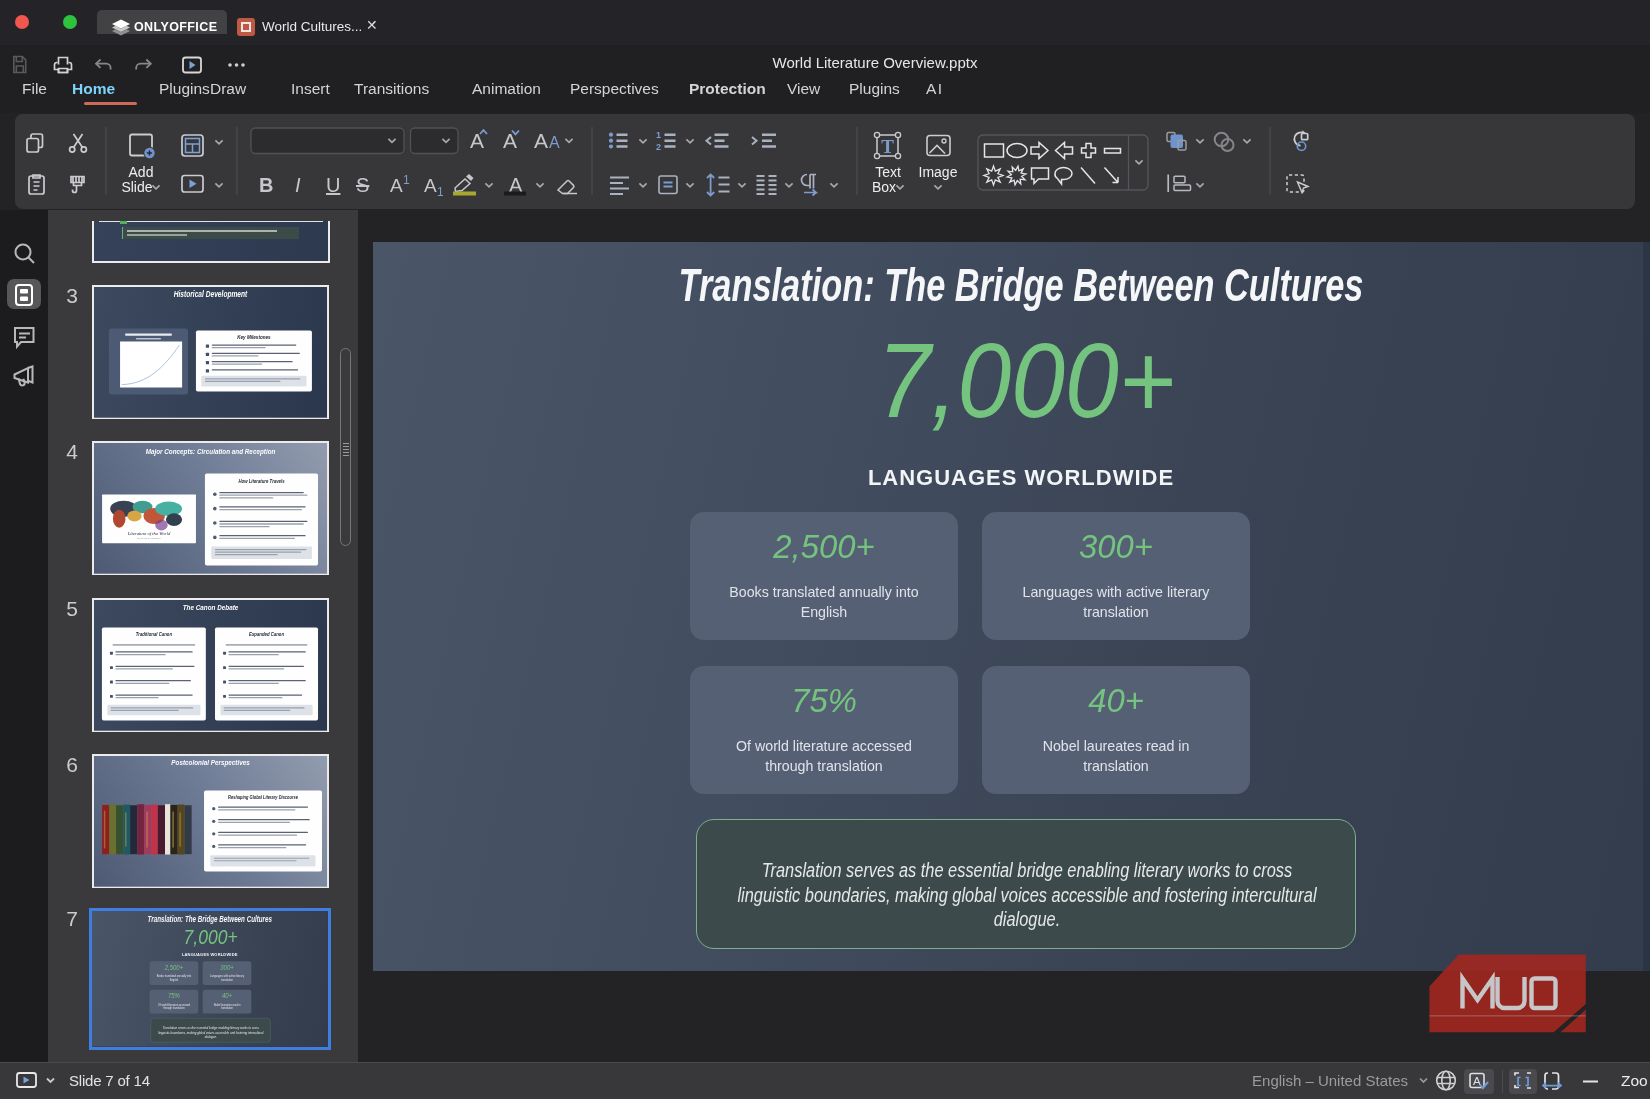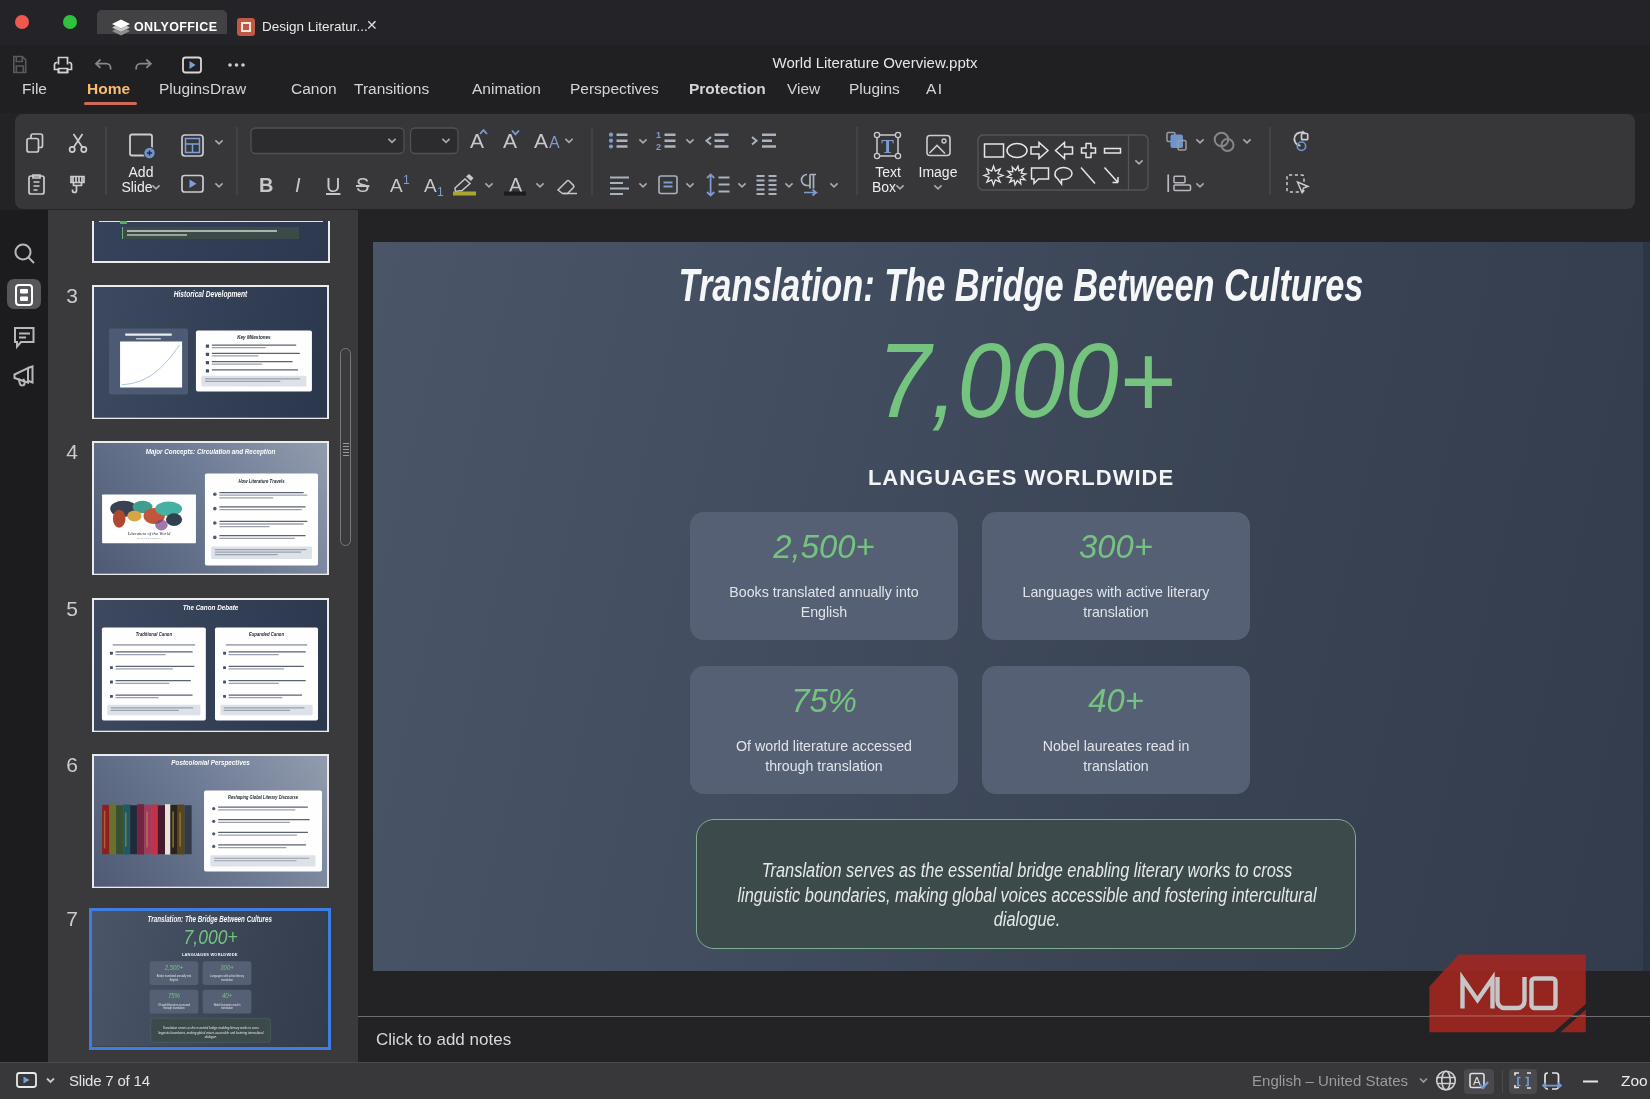--- a/index.html
+++ b/index.html
@@ -92,21 +92,21 @@
     <svg id="oologo" class="abs" width="22" height="18" viewBox="0 0 22 18">
       <path d="M2 6 L11 1.5 L20 6 L11 10.5 Z" fill="#ffffff"></path>
       <path d="M2 9.5 L11 14 L20 9.5 L16.4 7.8 L11 10.5 L5.6 7.8 Z" fill="#c9c9c9"></path>
       <path d="M2 13 L11 17.5 L20 13 L16.4 11.2 L11 14 L5.6 11.2 Z" fill="#8f8f8f"></path>
     </svg>
     <div id="ootext" class="abs">ONLYOFFICE</div>
   </div>
   <div id="docicon" class="abs">
       <div></div>
     </div>
-  <div id="doctitle" class="abs">Design Literatur...</div>
+  <div id="doctitle" class="abs">World Cultures...</div>
   <div id="docclose" class="abs">✕</div>
 
   <div id="bar2" class="abs">
     <div id="apptitle" class="abs">World Literature Overview.pptx</div>
     <svg class="abs" width="260" height="30" viewBox="0 0 260 30" style="left:0;top:6px;">
 
       <g stroke="#5a5a5d" stroke-width="1.6" fill="none">
         <path d="M13.8 5.5 h8.5 l3.4 3.4 v12.6 h-11.9 z"></path>
         <path d="M16.3 5.9 v4.6 h6 v-4.6"></path>
         <path d="M16.3 21 v-6 h7 v6"></path>
@@ -133,24 +133,24 @@
         <path d="M189.5 10 l6 4 l-6 4 z" fill="#7ba1d8"></path>
       </g>
 
       <g fill="#cfcfd2">
         <circle cx="230" cy="14" r="1.8"></circle>
           <circle cx="236.5" cy="14" r="1.8"></circle>
           <circle cx="243" cy="14" r="1.8"></circle>
       </g>
     </svg>
     <div class="abs menu" style="left:22px;">File</div>
-    <div class="abs menu" style="left:87px; color:#fdba74; font-weight:bold;">Home</div>
+    <div class="abs menu" style="left:72px; color:#7dd3fc; font-weight:bold;">Home</div>
     <div class="abs menu" style="left:159px;">Plugins</div>
     <div class="abs menu" style="left:210px;">Draw</div>
-    <div class="abs menu" style="left:291px;">Canon</div>
+    <div class="abs menu" style="left:291px;">Insert</div>
     <div class="abs menu" style="left:354px;">Transitions</div>
     <div class="abs menu" style="left:472px;">Animation</div>
     <div class="abs menu" style="left:570px;">Perspectives</div>
     <div class="abs menu" style="left:689px;font-weight:bold;">Protection</div>
     <div class="abs menu" style="left:787px;">View</div>
     <div class="abs menu" style="left:849px;">Plugins</div>
     <div class="abs menu" style="left:926px;letter-spacing:1.5px;">AI</div>
     <div id="homeu" class="abs"></div>
   </div>
 
@@ -628,23 +628,20 @@
     </div>
     <div class="sl-quote">
       <div>Translation serves as the essential bridge enabling literary works to cross<br>
       linguistic boundaries, making global voices accessible and fostering intercultural<br>
       dialogue.</div>
     </div>
     </div>
   </div>
 
   <div class="abs" style="left:1643px;top:242px;width:7px;height:729px;background:rgba(10,14,20,0.18);"></div>
-  <div id="notes" class="abs">
-      <span>Click to add notes</span>
-    </div>
 
   <div id="statusbar" class="abs">
     <svg class="abs" style="left:0;top:0" width="1650" height="36" viewBox="0 0 1650 36">
       <rect x="17" y="10" width="19" height="14" rx="2.5" fill="none" stroke="#e8e8e8" stroke-width="1.8"></rect>
       <path d="M23.5 13.5 l6 3.5 l-6 3.5 z" fill="#7ba1d8"></path>
       <path d="M47 15.5 l3.5 3.5 l3.5 -3.5" stroke="#c9c9cc" stroke-width="1.8" fill="none"></path>
       <text x="69" y="22.5" font-size="15" fill="#e3e3e5" font-family="Liberation Sans" letter-spacing="-0.2">Slide 7 of 14</text>
       <text x="1408" y="22.5" font-size="15" fill="#9b9b9e" font-family="Liberation Sans" text-anchor="end">English – United States</text>
       <path d="M1420 15.5 l3.5 3.5 l3.5 -3.5" stroke="#9b9b9e" stroke-width="1.7" fill="none"></path>
       <g stroke="#d0d0d3" stroke-width="1.6" fill="none">

